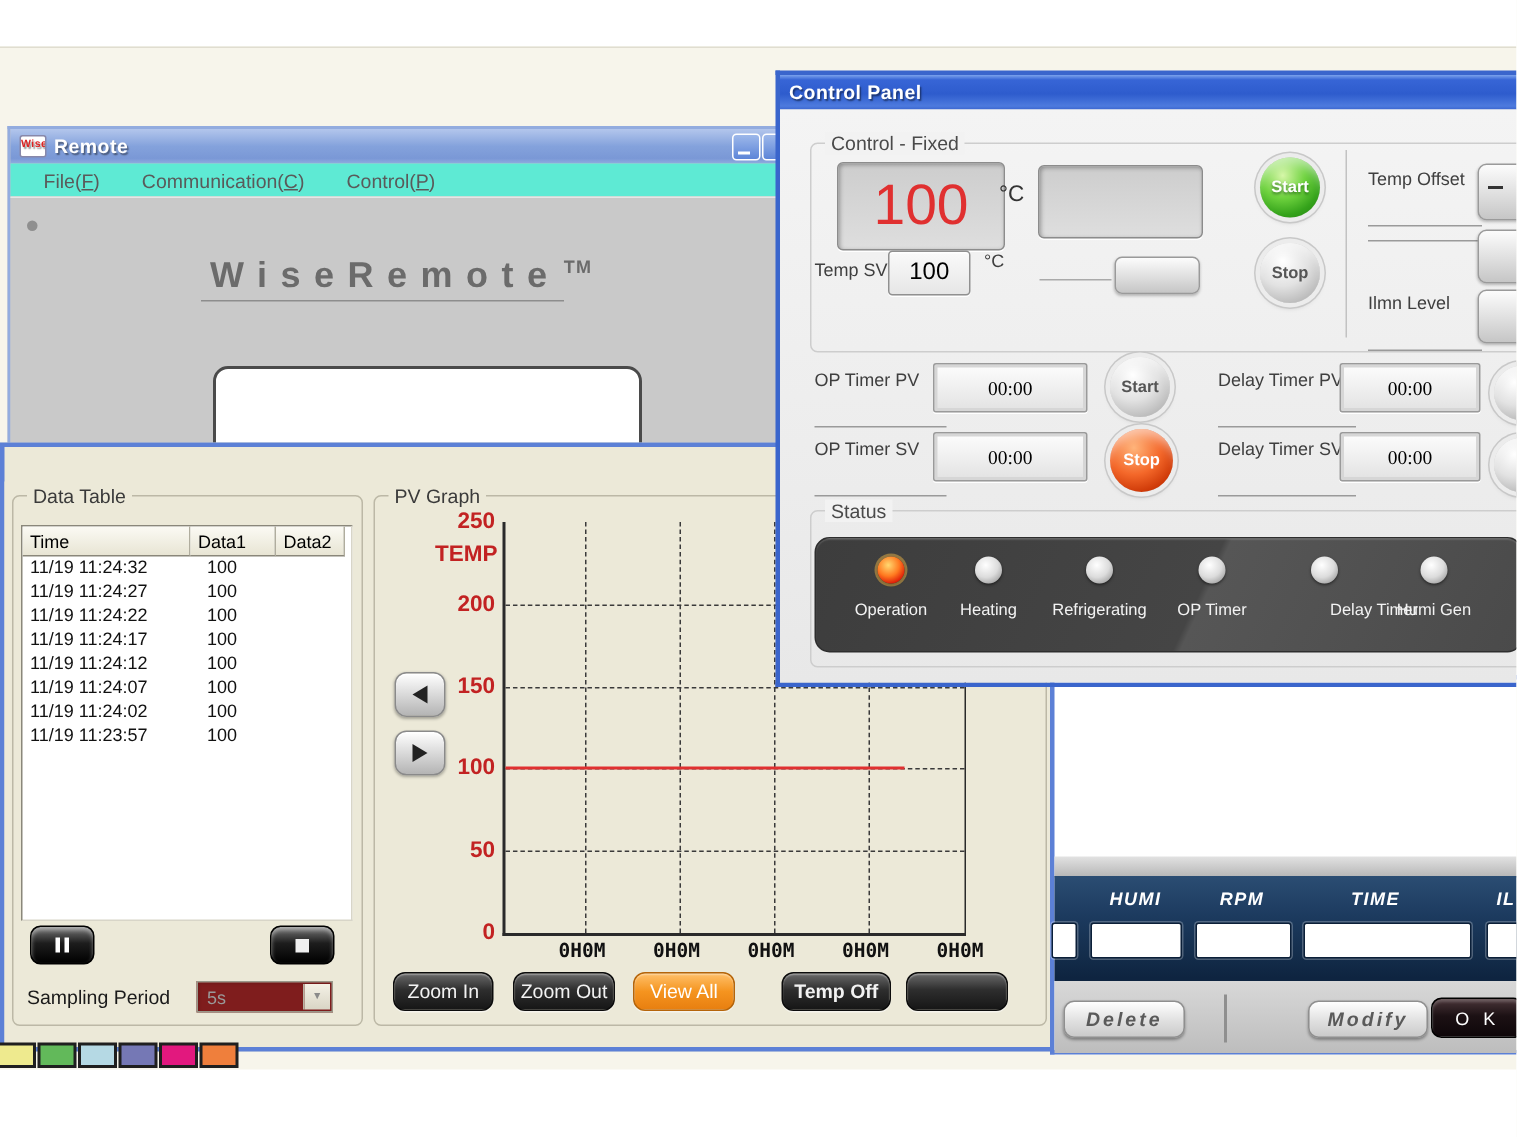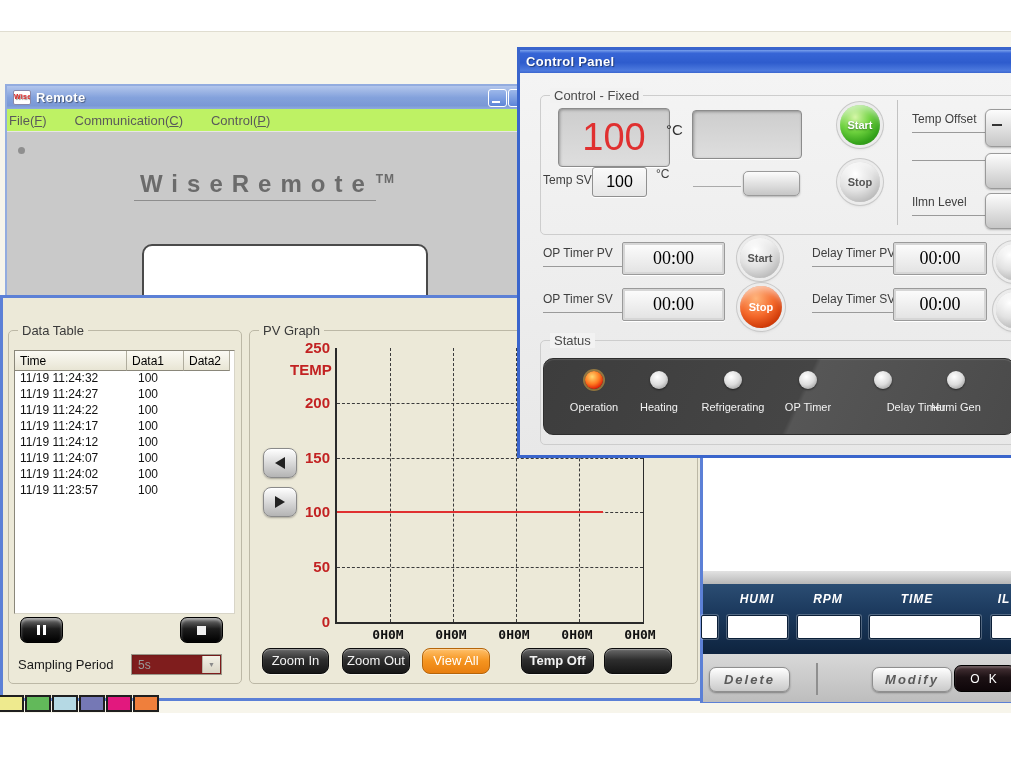--- a/index.html
+++ b/index.html
@@ -13,23 +13,23 @@
     text-shadow:1px 1px 1px rgba(0,0,0,.45);
     background:linear-gradient(180deg,#7aa1ec 0%,#3765d6 14%,#2e5ccd 55%,#4d7ade 90%,#3b66cf 100%);}
   
   .remote{left:5px;top:45px;width:515px;height:250px;border:2px solid #93acdf;border-bottom:none;z-index:1;background:#c9c9c9;margin-top:39px;}
   .remote .titlebar{background:linear-gradient(180deg,#b3c6ec 0%,#84a2dc 50%,#7a98d6 85%,#8fabde 100%);}
   .wise-icon{width:16px;height:13px;background:#fff;border:1px solid #88a;border-radius:2px;
     font-size:7px;color:#d22;font-weight:bold;line-height:12px;text-align:center;margin-right:5px;overflow:hidden;}
   .tb-btn{position:absolute;top:3px;width:17px;height:16px;border-radius:3px;border:1px solid #fff;
     background:linear-gradient(180deg,#9db8ea,#5d85d8);}
   .tb-btn .minus{position:absolute;left:3px;bottom:3px;width:8px;height:2px;background:#fff;}
-  .menubar{position:absolute;top:23px;left:0;right:0;height:22px;background:#bef264;
+  .menubar{position:absolute;top:23px;left:0;right:0;height:22px;background:#5eead4;
     border-bottom:1px solid #d8d4c0;color:#5a5a5a;font-size:13px;display:flex;gap:28px;
-    align-items:center;padding-left:2px;}
+    align-items:center;padding-left:22px;}
   .menu-item{cursor:default;}
   .remote-body{position:absolute;top:45px;left:0;right:0;bottom:0;background:#c9c9c9;border-top:1px solid #e6e6e6;}
   .dot{position:absolute;left:11px;top:15px;width:7px;height:7px;border-radius:50%;background:#8f8f8f;}
   .brand{position:absolute;left:0;top:38px;width:100%;text-align:center;font-size:24px;
     letter-spacing:9px;color:#6b6b6b;font-weight:bold;}
   .brand .bt{border-bottom:1px solid #8d8d8d;padding:0 2px 3px 6px;}
   .brand sup{font-size:12px;letter-spacing:1px;}
   .white-panel{position:absolute;left:135px;top:112px;width:282px;height:110px;background:#fff;
     border:2px solid #4a4a4a;border-radius:10px;}
   
@@ -81,38 +81,38 @@
   .cp{left:517px;top:47px;width:494px;height:405px;border:3px solid #3a65cc;border-right:none;z-index:3;}
   .cp-body{position:absolute;top:23px;left:0;right:0;bottom:0;background:linear-gradient(180deg,#f4f4f4,#e8e8e8);}
   .cp .grp{border-color:#cdcdcd;}
   .cp .grp-label{background:#f2f2f2;color:#4a4a4a;}
   .disp{position:absolute;background:linear-gradient(180deg,#cdcdcd,#dedede);border:1px solid #8c8c8c;
     border-radius:4px;box-shadow:inset 1px 1px 3px rgba(0,0,0,.3),0 1px 0 #fff;
     display:flex;align-items:center;justify-content:center;}
   .pv-num{font-size:38px;color:#e03030;}
   .unit{position:absolute;font-size:15px;color:#333;}
   .cp-label{position:absolute;font-size:12px;color:#3f3f3f;}
-  .cp-label.ul{border-bottom:1px solid #9a9a9a;padding-bottom:6px;}
+  .cp-label.ul{border-bottom:1px solid #9a9a9a;padding-bottom:24px;}
   .svbox{position:absolute;background:linear-gradient(180deg,#fafafa,#e6e6e6);border:1px solid #909090;
     border-radius:3px;box-shadow:0 1px 0 #fff,inset 0 1px 0 #fff;display:flex;align-items:center;
     justify-content:center;font-size:16px;color:#000;}
   .litebtn{position:absolute;background:linear-gradient(180deg,#fcfcfc,#dcdcdc 60%,#c6c6c6);
     border:1px solid #9a9a9a;border-radius:5px;box-shadow:0 1px 2px rgba(0,0,0,.25);}
   .hline{position:absolute;height:1px;background:#aaa;}
   .vdiv{position:absolute;width:1px;background:#c2c2c2;}
   .circle-btn{position:absolute;border-radius:50%;display:flex;align-items:center;justify-content:center;
     font-size:11px;font-weight:bold;padding:0;border:none;}
   .cb-ring{box-shadow:0 0 0 3px #ececec,0 0 0 4px #c8c8c8,0 2px 4px rgba(0,0,0,.35),inset 0 9px 7px -5px rgba(255,255,255,.6);}
   .cb-green{background:radial-gradient(circle at 38% 30%,#d6f7a8,#6ed23e 40%,#35a31b 70%,#1f7e0e);
     color:#fff;text-shadow:0 1px 2px rgba(0,60,0,.6);}
   .cb-silver{background:radial-gradient(circle at 38% 30%,#fff,#e2e2e2 45%,#b8b8b8 80%,#a8a8a8);color:#555;}
   .cb-red{background:radial-gradient(circle at 38% 30%,#ffb47a,#f4682a 45%,#cf3a08 75%,#a32c04);color:#fff;}
   .tdisp{position:absolute;background:linear-gradient(180deg,#fdfdfd,#e2e2e2);border:1px solid #9a9a9a;
     border-radius:2px;box-shadow:0 1px 0 #fff,inset 0 0 0 2px #d6d6d6;
-    font-family:"Liberation Serif",serif;font-size:18px;color:#000;display:flex;align-items:center;justify-content:center;}
+    font-family:"Liberation Serif",serif;font-size:13px;color:#000;display:flex;align-items:center;justify-content:center;}
   .status-panel{position:absolute;left:23px;top:285px;width:470px;height:75px;border-radius:10px;
     border:1px solid #2e2e2e;
     background:linear-gradient(115deg,#3d3d3d 0%,#454545 54%,#565656 55%,#4a4a4a 100%);
     box-shadow:inset 0 1px 1px rgba(255,255,255,.15);}
   .led{position:absolute;width:18px;height:18px;border-radius:50%;top:12px;transform:translateX(-50%);}
   .led.on{background:radial-gradient(circle at 40% 32%,#ffd870,#ff7a20 45%,#df2008 75%,#8f0e02);
     box-shadow:0 0 0 2px rgba(250,190,70,.45),0 1px 2px rgba(0,0,0,.5);}
   .led.off{background:radial-gradient(circle at 40% 32%,#fff,#dcdcdc 50%,#9f9f9f 85%,#8a8a8a);
     box-shadow:0 1px 2px rgba(0,0,0,.5);}
   .led-label{position:absolute;top:42px;color:#f2f2f2;font-size:11px;transform:translateX(-50%);white-space:nowrap;}

